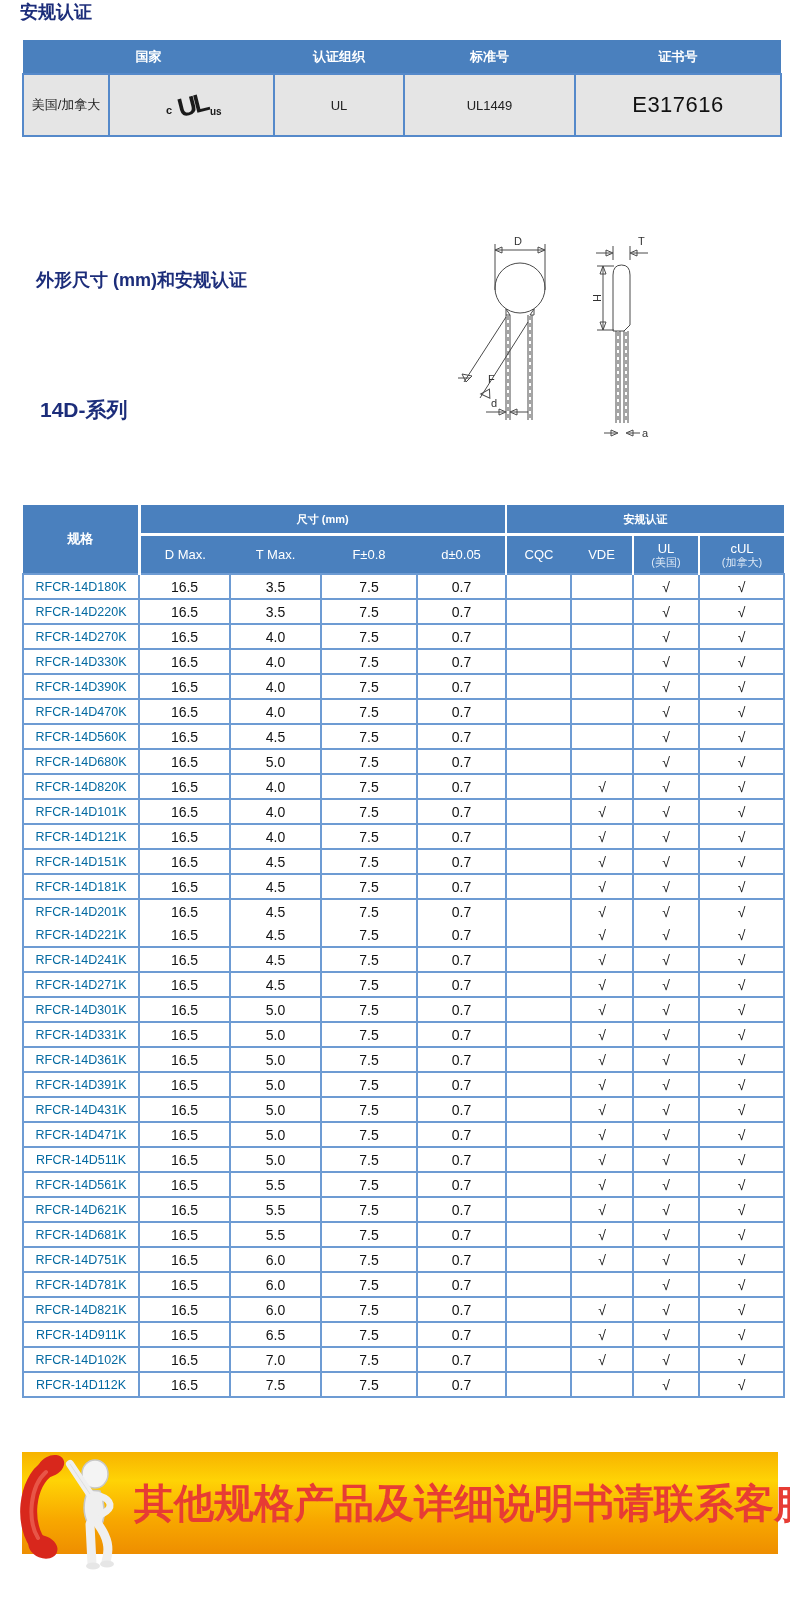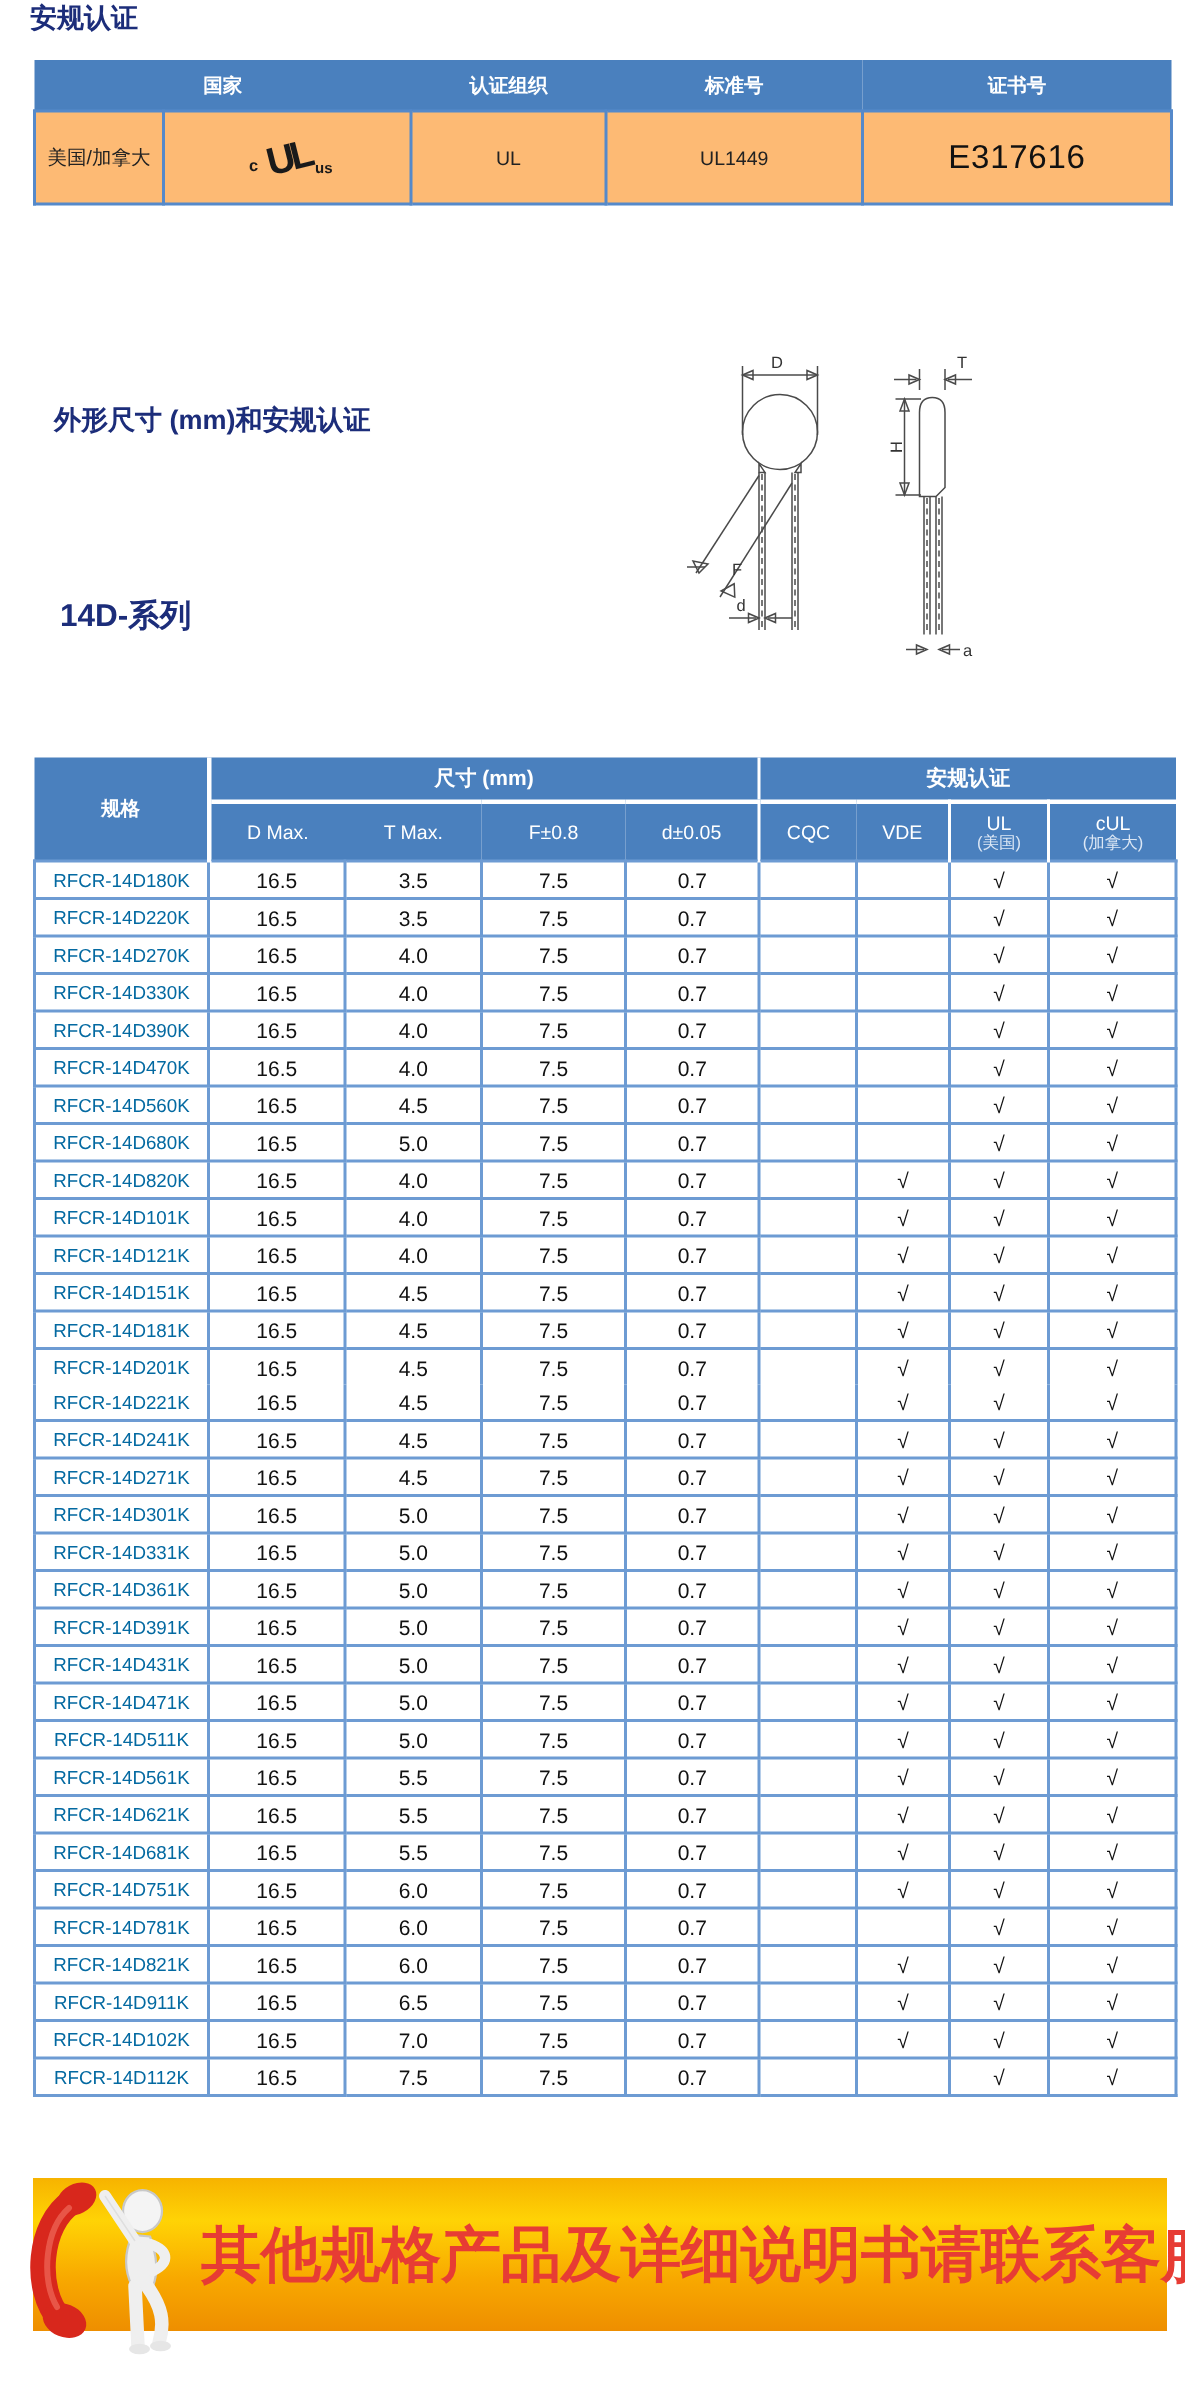--- a/index.html
+++ b/index.html
@@ -13,21 +13,21 @@
   
   #cert-table{
     position:absolute;left:22px;top:40px;width:758px;
     border-collapse:collapse;table-layout:fixed;
   }
   #cert-table th{
     background:#4a80be;color:#fff;font-size:13px;font-weight:bold;
     height:33px;border:none;text-align:center;padding:0;
   }
   #cert-table td{
-    border:2px solid #5589ca;background:#fdba74;text-align:center;vertical-align:middle;
+    border:2px solid #5589ca;background:#e5e5e5;text-align:center;vertical-align:middle;
     height:60px;font-size:13px;color:#222;padding:0;
   }
   #cert-table td.certno{font-size:22px;color:#111;letter-spacing:.5px;}
   .logo-caption{font-size:10.5px;font-weight:bold;color:#111;margin-top:1px;}
 
   
   #dim-diagram{position:absolute;left:458px;top:230px;}
   #dim-diagram line,#dim-diagram path,#dim-diagram circle,#dim-diagram rect{
     stroke:#4a4a4a;fill:none;stroke-width:1;
   }
@@ -35,21 +35,21 @@
 
   
   #spec-table{
     position:absolute;left:22px;top:505px;width:761px;
     border-collapse:collapse;table-layout:fixed;
   }
   #spec-table thead th{
     background:#4a80be;color:#fff;border:none;padding:0;text-align:center;vertical-align:middle;
   }
   .th-spec{font-size:13px;font-weight:bold;border-right:3px solid #fff !important;}
-  .th-group{height:28px;font-size:14px;font-weight:bold;}
+  .th-group{height:28px;font-size:11px;font-weight:bold;}
   .th-safety{border-left:2px solid #fff !important;border-bottom:3px solid #fff !important;}
   .th-dims{border-bottom:3px solid #fff !important;}
   .th-sub{height:37px;font-size:13px;font-weight:normal;}
   .th-sub.wl{border-left:2px solid #fff !important;}
   .th-sub .l2{font-size:11px;color:#dce7f5;line-height:12px;}
   #spec-table tbody td{
     border:2px solid #6d9bd3;background:#fff;height:23px;padding:0;
     text-align:center;vertical-align:middle;font-size:14px;color:#111;
   }
   #spec-table tbody td.spec-name{font-size:12.5px;color:#0369a1;}

